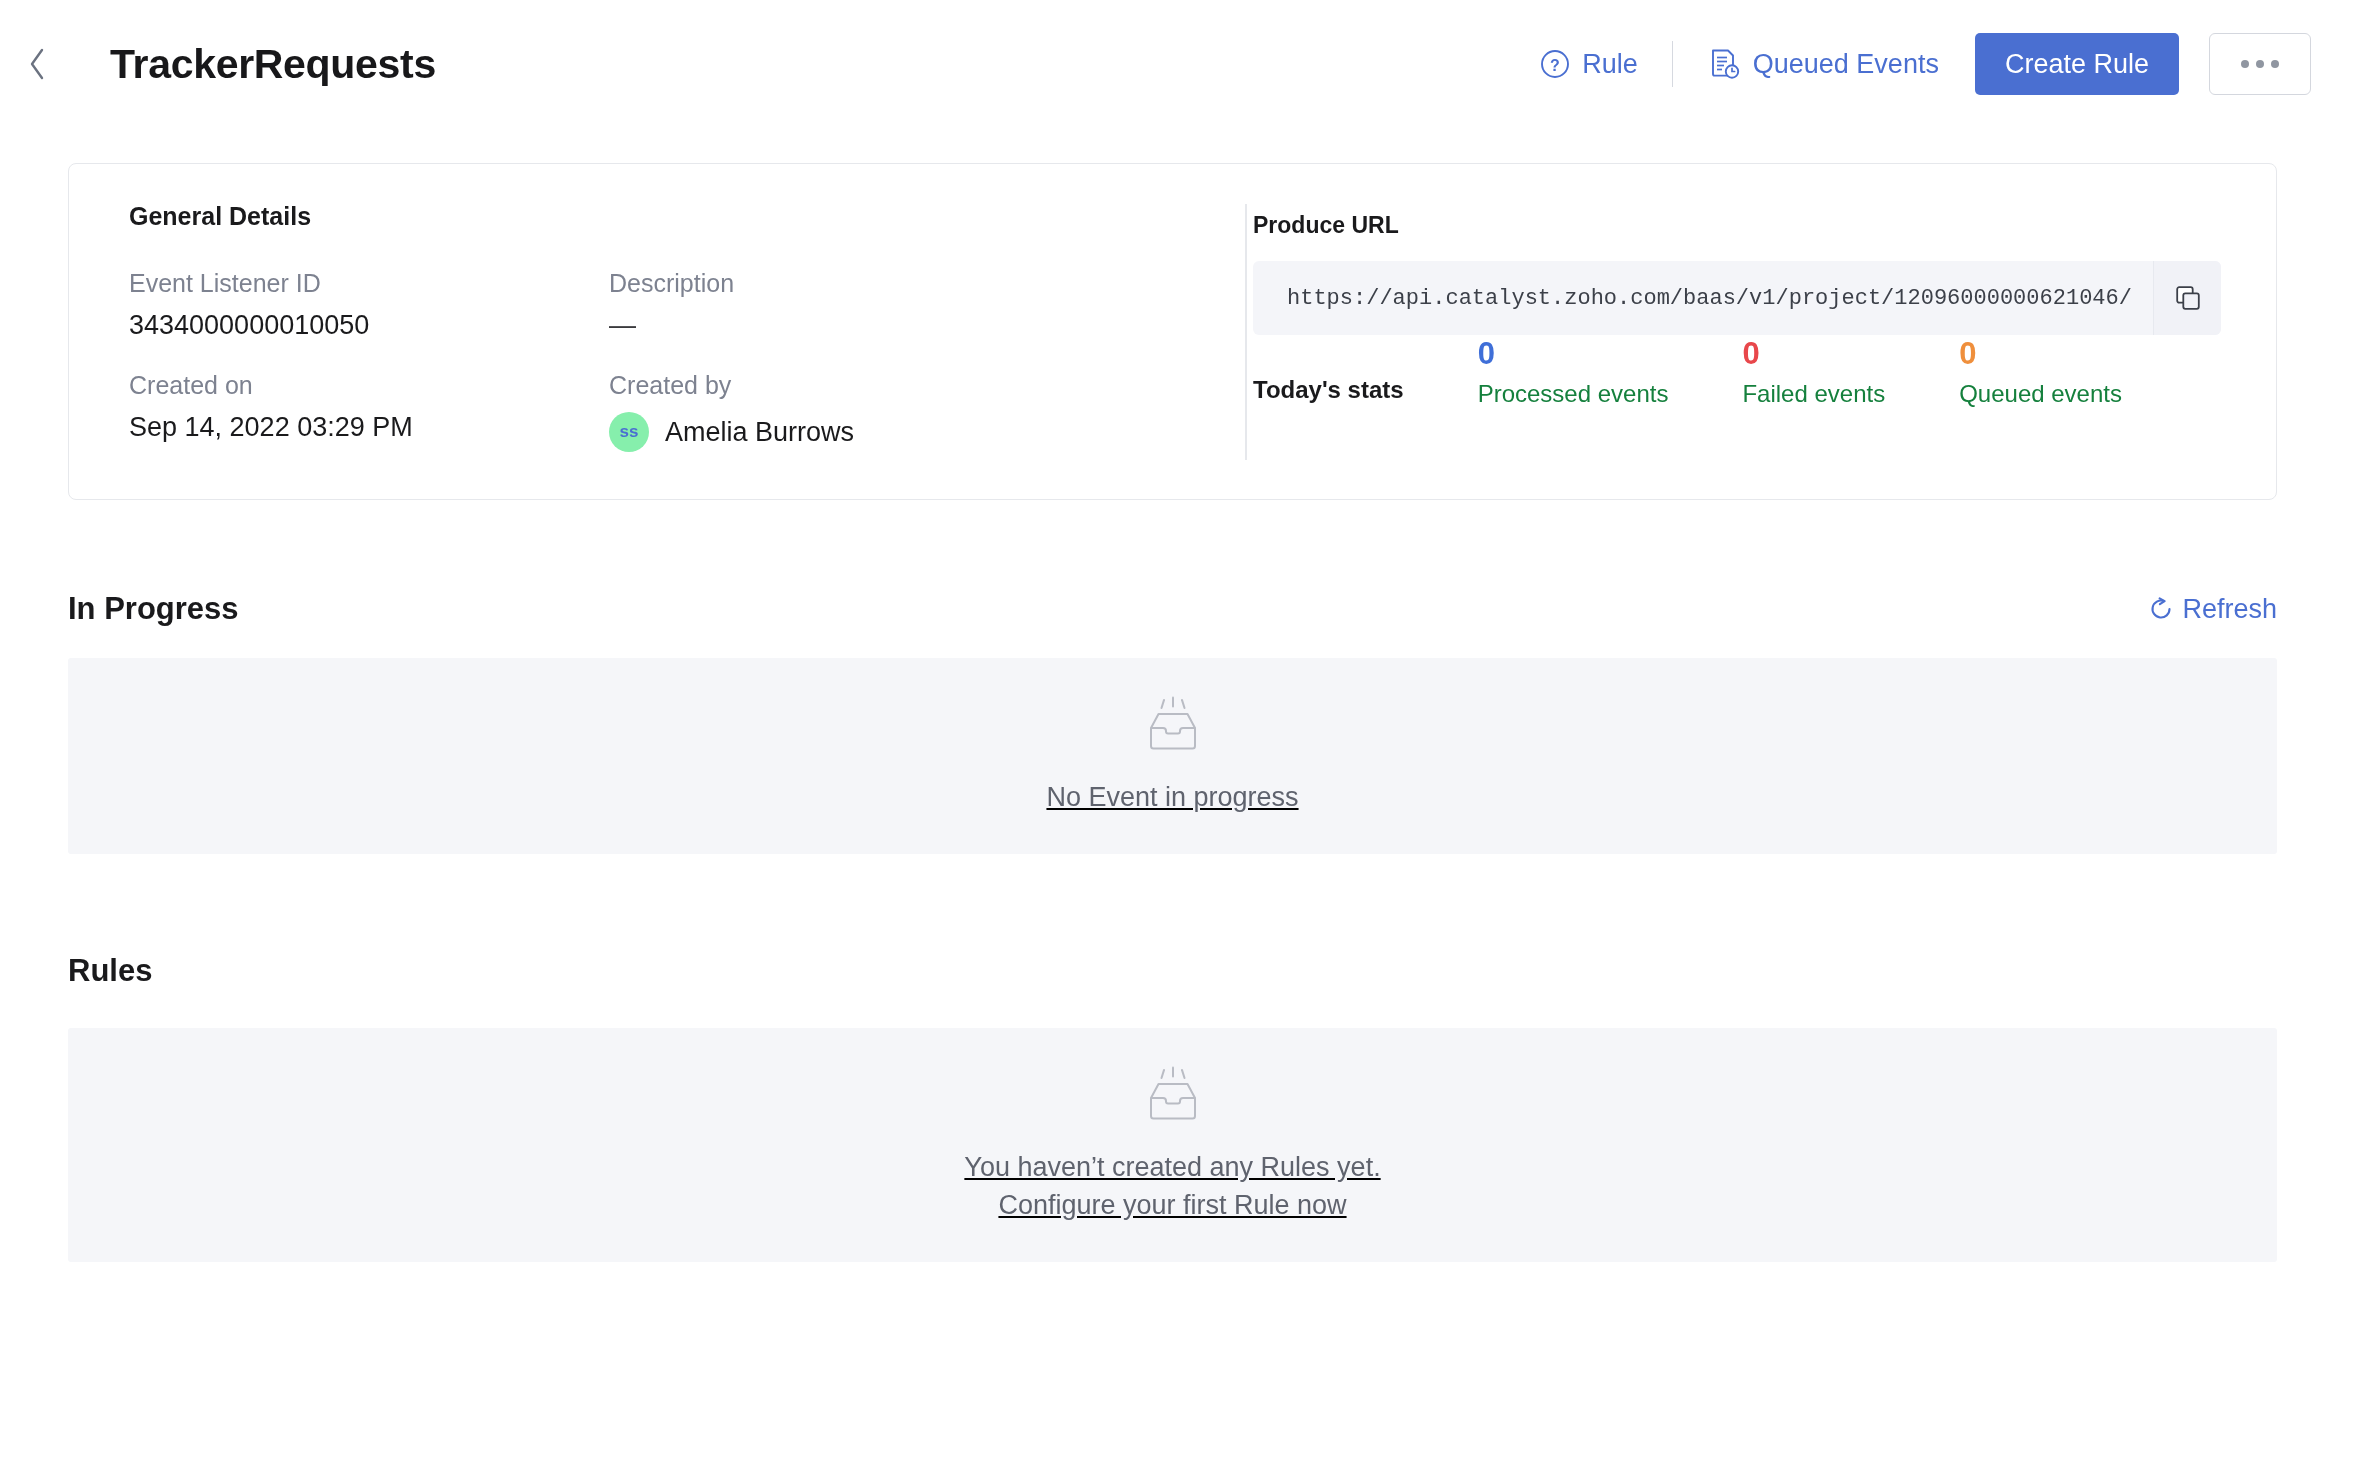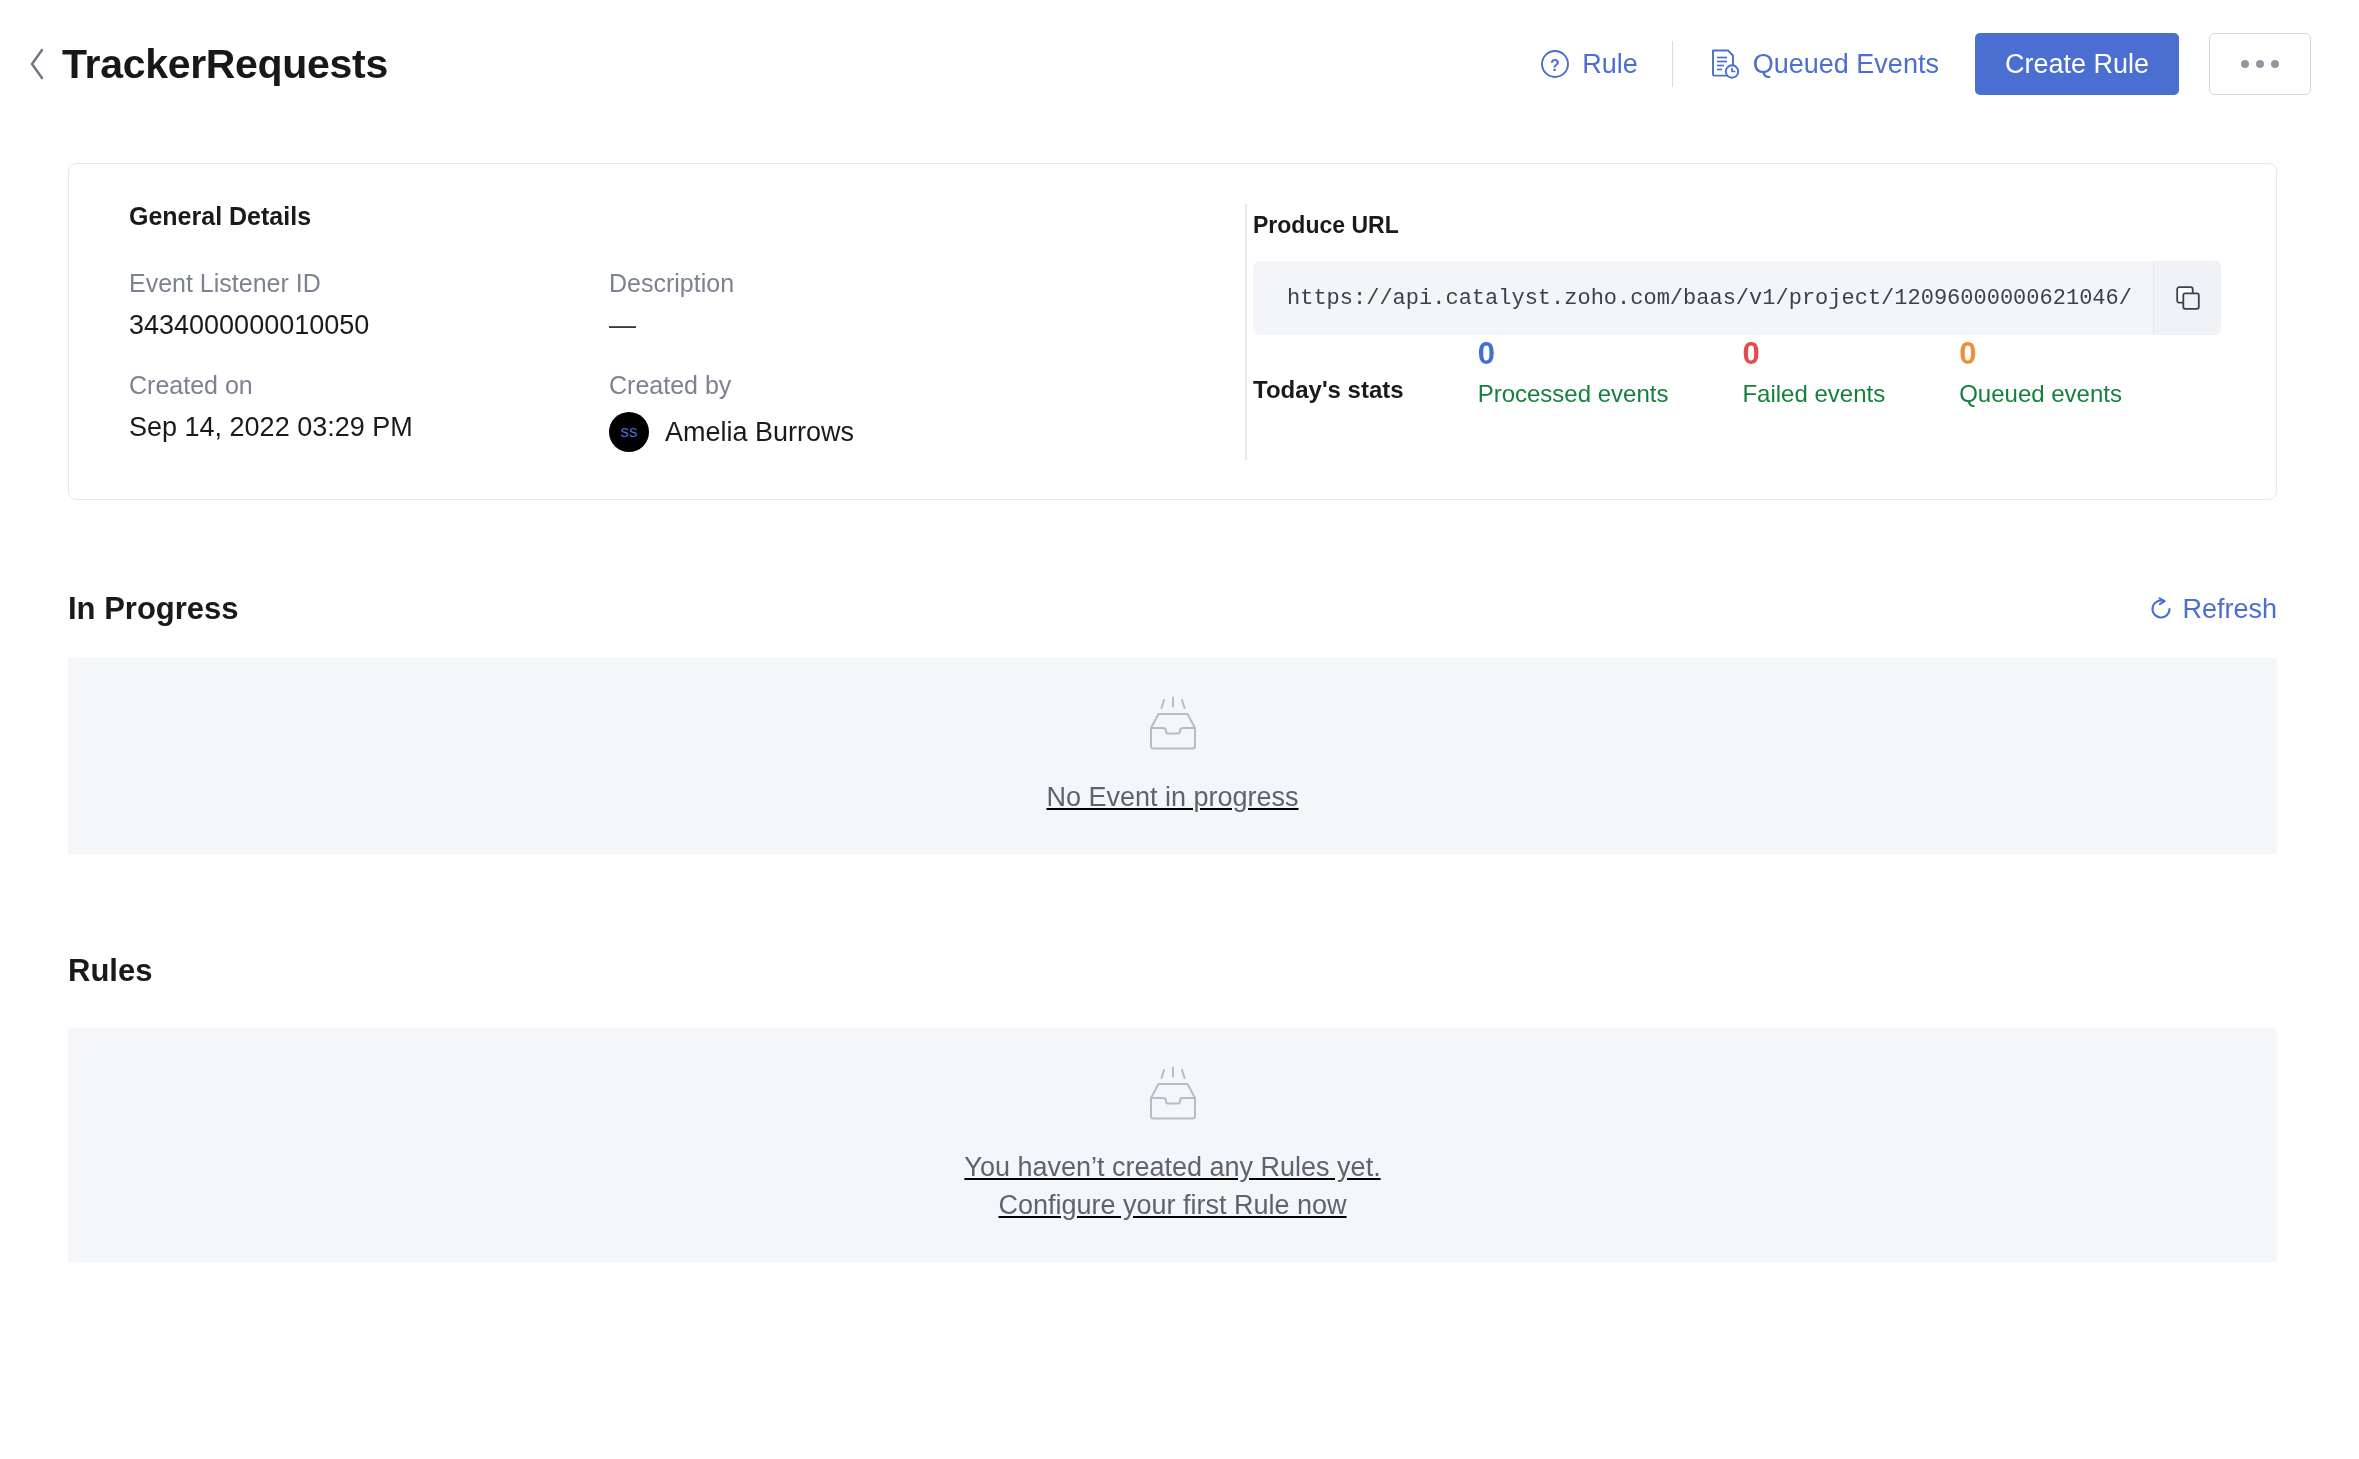--- a/index.html
+++ b/index.html
@@ -8,21 +8,21 @@
     width: 2359px; height: 1459px;
     background: #ffffff;
     font-family: "Liberation Sans", sans-serif;
     -webkit-font-smoothing: antialiased;
   }
   .page { position: relative; width: 2359px; height: 1459px; overflow: hidden; background:#fff; }
 
   
   .header {
     position: absolute; left: 0; top: 0; width: 2359px; height: 128px;
-    display: flex; align-items: center;
+    display: flex; align-items: center; gap: 48px;
   }
   .back-chev {
     margin-left: 20px; width: 34px; height: 34px;
     display: flex; align-items: center; justify-content: center;
     cursor: pointer;
   }
   .page-title {
     font-size: 41px; font-weight: bold; color: #18181a;
     letter-spacing: -0.3px; margin-left: 8px; white-space: nowrap;
   }
@@ -76,22 +76,22 @@
   .kv-grid {
     display: grid;
     grid-template-columns: 480px 1fr;
     row-gap: 30px; margin-top: 38px;
   }
   .kv-key { font-size: 25px; color: #7d8290; margin-bottom: 12px; }
   .kv-val { font-size: 27px; color: #1a1a1c; display: flex; align-items: center; }
   .kv-val.dash { font-size: 27px; color: #3a3a3d; }
   .avatar {
     width: 40px; height: 40px; border-radius: 50%;
-    background: #000000; color: #4a6fd1;
-    font-size: 17px; font-weight: normal;
+    background: #86efac; color: #4a6fd1;
+    font-size: 17px; font-weight: bold;
     display: flex; align-items: center; justify-content: center;
     margin-right: 16px; flex: none;
   }
 
   .produce-label { font-size: 23px; font-weight: bold; color: #1a1a1c; }
   .url-box {
     margin-top: 22px; width: 968px; height: 74px;
     background: #f4f5f9; border-radius: 6px;
     display: flex; align-items: center; overflow: hidden; justify-content: flex-end;
   }

